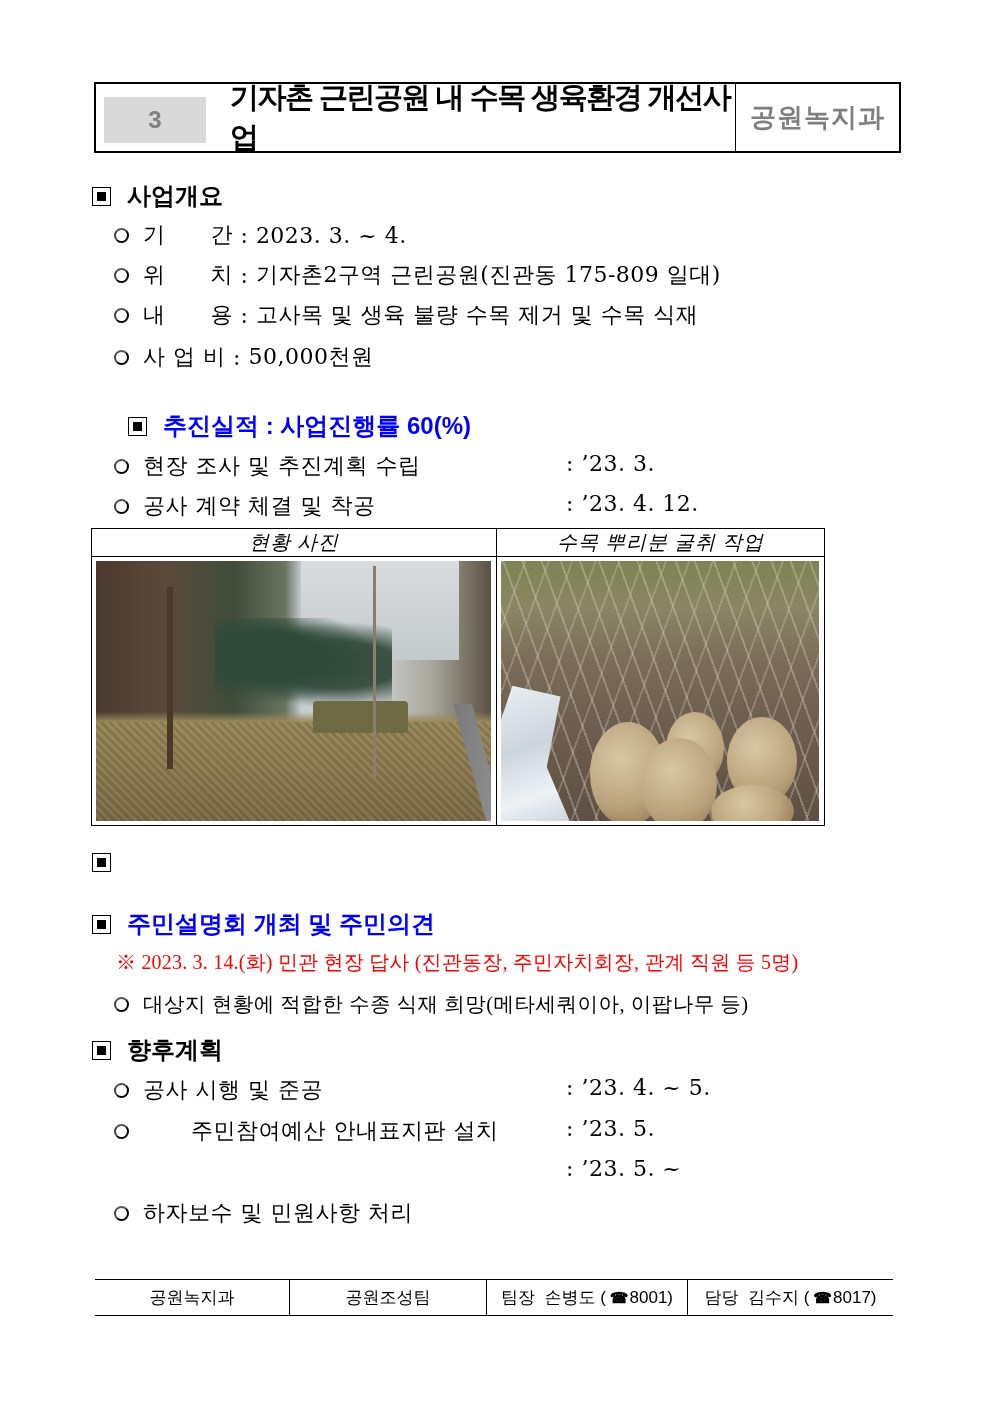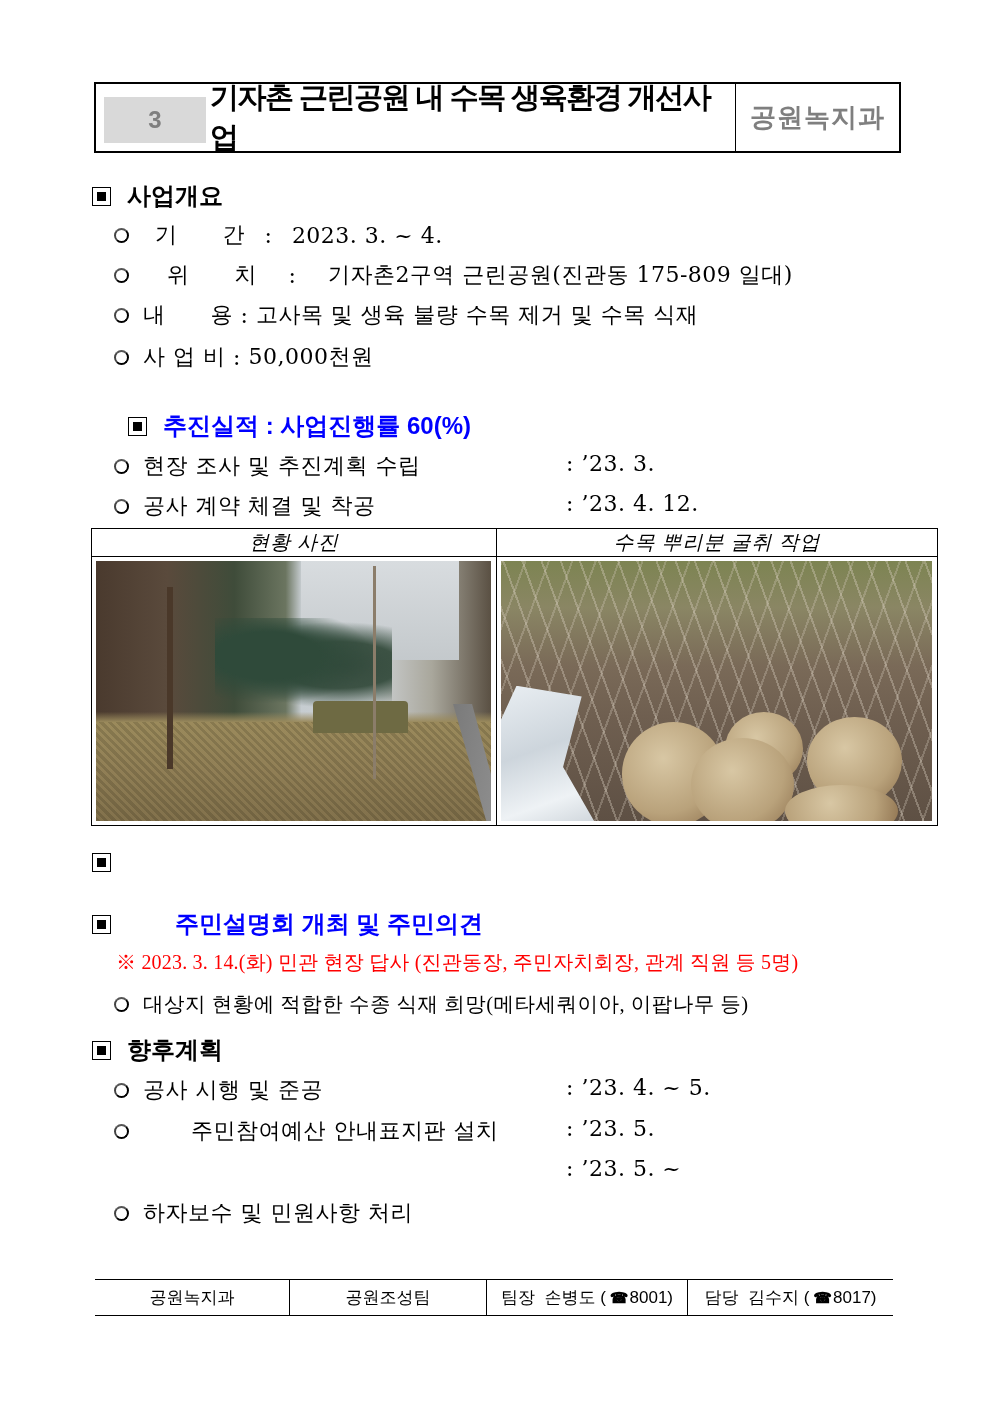--- a/index.html
+++ b/index.html
@@ -10,21 +10,21 @@
   .title-box {
     position: absolute; left: 94px; top: 82px; width: 807px; height: 71px;
     border: 2px solid #000; display: flex; align-items: stretch;
   }
   .title-num {
     margin: 13px 0 0 8px; width: 102px; height: 46px; background: #d9d9d9;
     display: flex; align-items: center; justify-content: center;
     font-family: "Liberation Sans", sans-serif; font-weight: bold; font-size: 24px; color: #7f7f7f;
   }
   .title-text {
-    flex: 1; display: flex; align-items: center; padding-left: 4px;
+    flex: 1; display: flex; align-items: center; padding-left: 24px;
     font-family: "Liberation Sans", sans-serif; font-weight: bold; font-size: 29px; letter-spacing: -1.5px;
   }
   .title-dept {
     width: 164px; border-left: 1px solid #000; display: flex; align-items: center; justify-content: center;
     font-family: "Liberation Sans", sans-serif; font-weight: bold; font-size: 26px; color: #7f7f7f; letter-spacing: 1px;
   }
 
   
   .section-head {
     position: absolute; left: 92px; display: flex; align-items: center;
@@ -50,21 +50,21 @@
   .val-col { position: absolute; left: 566px; font-size: 22px; white-space: pre; letter-spacing: 0.5px; }
 
   .red-note {
     position: absolute; left: 116px; font-family: "Liberation Serif", serif; font-size: 20px; color: #ff0000;
     white-space: pre; letter-spacing: 0.2px;
   }
   .opinion { font-family: "Liberation Serif", serif; font-size: 20.5px; }
 
   
   .photo-table {
-    position: absolute; left: 91px; top: 528px; width: 847px; height: 298px;
+    position: absolute; left: 91px; top: 528px; width: 734px; height: 298px;
     border: 1.5px solid #000; display: grid; grid-template-columns: 405px 1fr; grid-template-rows: 28px 1fr;
   }
   .ph-head {
     display: flex; align-items: center; justify-content: center; border-bottom: 1px solid #000;
     font-family: "Liberation Serif", serif; font-style: italic; font-size: 20px; letter-spacing: 1px;
   }
   .ph-head.left, .ph-cell.left { border-right: 1px solid #000; }
   .ph-cell { padding: 4px 5px 4px 4px; }
   .photo { width: 100%; height: 100%; position: relative; overflow: hidden; }
 
@@ -118,27 +118,27 @@
 <div class="title-box">
   <div class="title-num">3</div>
   <div class="title-text">기자촌 근린공원 내 수목 생육환경 개선사업</div>
   <div class="title-dept">공원녹지과</div>
 </div>
 
 <div class="section-head" style="top:180px;">
   <span class="sq"></span>
   <span>사업개요</span>
 </div>
-<div class="line" style="top:220px;gap:12px;">
+<div class="line" style="top:220px;">
   <span class="bullet"></span>
   <span class="lbl">기      간</span>
   <span> : </span>
   <span>2023. 3. ~ 4.</span>
 </div>
-<div class="line" style="top:260px;gap:24px;">
+<div class="line" style="top:260px;">
   <span class="bullet"></span>
   <span class="lbl">위      치</span>
   <span> : </span>
   <span>기자촌2구역 근린공원(진관동 175-809 일대)</span>
 </div>
 <div class="line" style="top:300px;">
   <span class="bullet"></span>
   <span class="lbl">내      용</span>
   <span> : </span>
   <span>고사목 및 생육 불량 수목 제거 및 수목 식재</span>
@@ -189,21 +189,21 @@
       <div class="ball b4"></div>
         <div class="ball b5"></div>
     </div>
   </div>
 </div>
 
 <div class="section-head blue" style="top:853px;">
   <span class="sq"></span>
 </div>
 
-<div class="section-head blue" style="top:908px;gap:48px;">
+<div class="section-head blue" style="top:908px;">
   <span class="sq"></span>
   <span>주민설명회 개최 및 주민의견</span>
 </div>
 <div class="red-note" style="top:949px;">※ 2023. 3. 14.(화) 민관 현장 답사 (진관동장, 주민자치회장, 관계 직원 등 5명)</div>
 <div class="line opinion" style="top:990px;">
   <span class="bullet"></span>
   <span>대상지 현황에 적합한 수종 식재 희망(메타세쿼이아, 이팝나무 등)</span>
 </div>
 
 <div class="section-head" style="top:1034px;">

